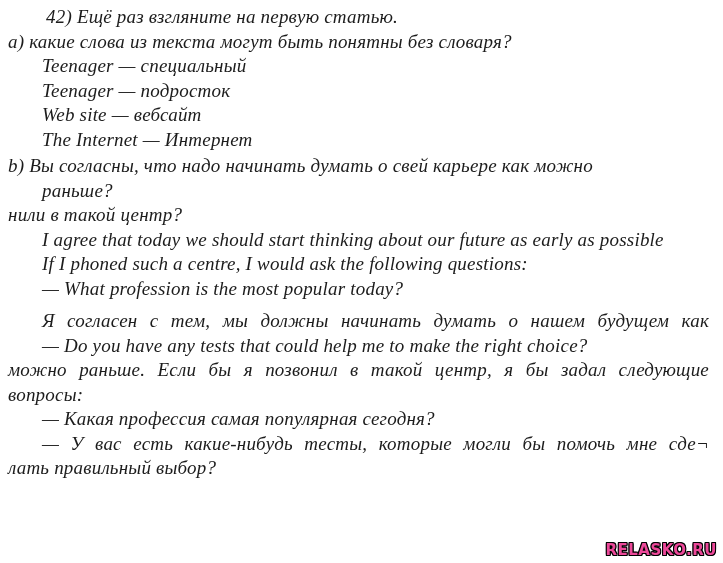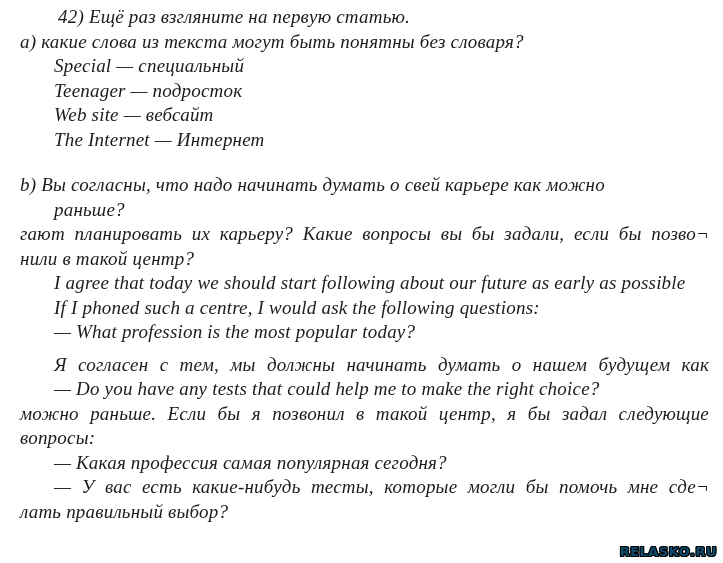--- a/index.html
+++ b/index.html
@@ -13,21 +13,21 @@
     height: 563px;
     background: #ffffff;
     overflow: hidden;
     font-family: "Liberation Serif", "DejaVu Serif", serif;
     font-style: italic;
     color: #1c1c1c;
   }
   .lines {
     position: absolute;
     top: 5px;
-    left: 12px;
+    left: 0;
     right: 0;
     padding: 0 14px 12px 8px;
   }
   .line {
     height: 24.5px;
     line-height: 24.5px;
     font-size: 19px;
     letter-spacing: 0.2px;
     white-space: nowrap;
     overflow: visible;
@@ -43,46 +43,45 @@
     text-align: justify;
     text-align-last: justify;
   }
   .watermark {
     position: absolute;
     right: 6px;
     bottom: 4px;
     font-family: "DejaVu Sans", sans-serif;
     font-style: normal;
     font-weight: bold;
-    font-size: 13px;
+    font-size: 15px;
     letter-spacing: 0.5px;
-    color: #0c4a6e;
+    color: #ec4899;
     text-shadow:
       -1px -1px 0 #000, 1px -1px 0 #000,
       -1px  1px 0 #000, 1px  1px 0 #000,
        0   -1px 0 #000, 0    1px 0 #000,
       -1px  0   0 #000, 1px  0   0 #000;
   }
 </style>
 </head>
 <body>
 
 <div class="page">
   <div class="lines">
       <div class="line ind2">42)  Ещё раз взгляните на первую статью.</div>
       <div class="line">а) какие слова из текста могут быть понятны без словаря?</div>
-      <div class="line ind">Special — специальный</div>
+      <div class="line ind">Teenager — специальный</div>
       <div class="line ind">Teenager — подросток</div>
       <div class="line ind">Web site — вебсайт</div>
       <div class="line ind">The Internet — Интернет</div>
-      <div class="line" style="margin-top: 21px;">b) Вы согласны, что надо начинать думать о свей карьере как можно</div>
+      <div class="line" style="margin-top: 2px;">b) Вы согласны, что надо начинать думать о свей карьере как можно</div>
       <div class="line ind">раньше?</div>
-      <div class="line just">гают планировать их карьеру? Какие вопросы вы бы задали, если бы позво¬</div>
       <div class="line">нили в такой центр?</div>
-      <div class="line ind">I agree that today we should start following about our future as early as possible</div>
+      <div class="line ind">I agree that today we should start thinking about our future as early as possible</div>
       <div class="line ind">If I phoned such a centre, I would ask the following questions:</div>
       <div class="line ind">— What profession is the most popular today?</div>
       <div class="line ind just" style="margin-top: 8px;">Я согласен с тем, мы должны начинать думать о нашем будущем как</div>
       <div class="line ind">— Do you have any tests that could help me to make the right choice?</div>
       <div class="line just">можно раньше. Если бы я позвонил в такой центр, я бы задал следующие</div>
       <div class="line">вопросы:</div>
       <div class="line ind" style="">— Какая профессия самая популярная сегодня?</div>
       <div class="line ind just">— У вас есть какие-нибудь тесты, которые могли бы помочь мне сде¬</div>
       <div class="line">лать правильный выбор?</div>
     </div>

